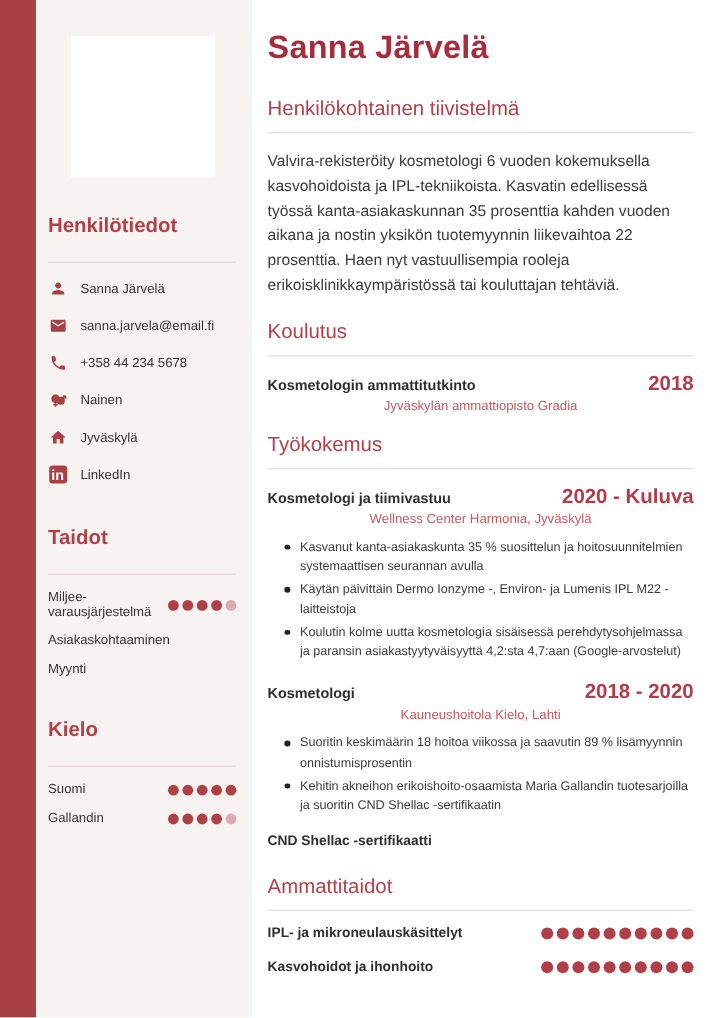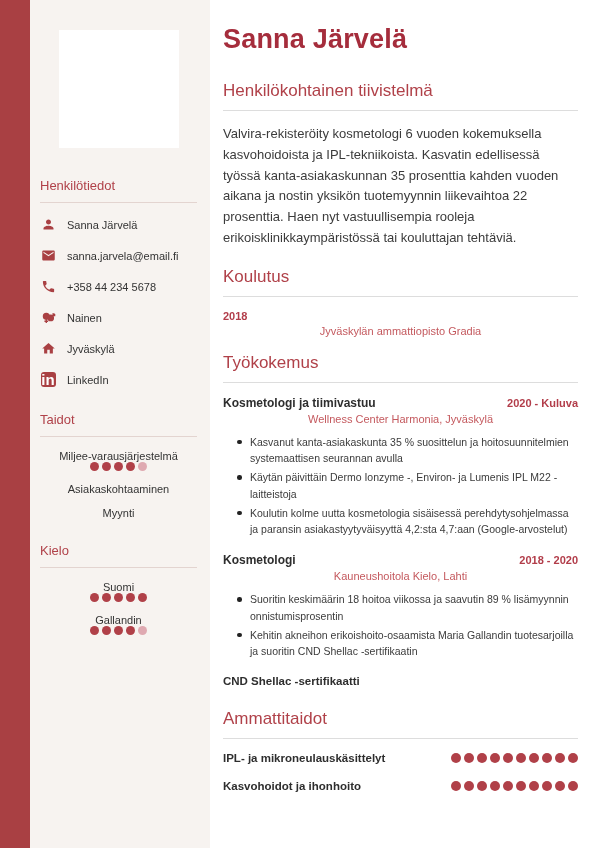--- a/index.html
+++ b/index.html
@@ -6,41 +6,41 @@
     --accent:#A94043; --sidebar-bg:#F7F3F0; --heading:#B04149; --name:#A52D3C;
     --date:#B23D4A; --muted-red:#C4595E; --dot-filled:#B04048; --dot-light:#DFA9B1;
     --side-divider:#E3D4D0; --main-divider:#DDDDDD; --text:#3B3B3B;
   }
   *{box-sizing:border-box;}
   body{margin:0;font-family:"Liberation Sans","DejaVu Sans",sans-serif;background:#fff;}
   .page{position:relative;width:600px;height:848px;background:#fff;overflow:hidden;}
   .accent-strip{position:absolute;left:0;top:0;width:30px;height:100%;background:var(--accent);}
   .sidebar{position:absolute;left:30px;top:0;width:180px;height:100%;background:var(--sidebar-bg);padding:30px 13px 0 10px;}
   .photo{width:120px;height:118px;background:#ffffff;margin:0 auto 30px auto;}
-  .side-heading{font-size:13px;font-weight:400;color:var(--heading);margin:0 0 13px 0;padding-bottom:9px;border-bottom:1px solid var(--side-divider);}
-  .mt{margin-top:24px;}
+  .side-heading{font-size:17px;font-weight:700;color:var(--heading);margin:0 0 13px 0;padding-bottom:20px;border-bottom:1px solid var(--side-divider);}
+  .mt{margin-top:34px;}
   .contact-row{display:flex;align-items:center;gap:11px;margin-bottom:14px;min-height:17px;}
   .cicon{width:16px;height:16px;flex:none;color:var(--accent);display:flex;align-items:center;justify-content:center;}
   .cicon svg{width:15px;height:15px;fill:currentColor;}
-  .li-badge{width:15px;height:15px;border-radius:3px;background:var(--accent);color:#fff;font-size:15px;font-weight:700;display:flex;align-items:center;justify-content:center;line-height:1;}
+  .li-badge{width:15px;height:15px;border-radius:3px;background:var(--accent);color:#fff;font-size:12px;font-weight:700;display:flex;align-items:center;justify-content:center;line-height:1;}
   .ctext{font-size:11px;color:#333;}
-  .skill-row,.lang-row{display:flex;align-items:center;justify-content:space-between;margin-bottom:12px;flex-direction:column;}
+  .skill-row,.lang-row{display:flex;align-items:center;justify-content:space-between;margin-bottom:12px;}
   .skill-label,.lang-label{font-size:11px;color:#333;}
   .dots{display:flex;gap:3px;align-items:center;}
   .dot{width:9px;height:9px;border-radius:50%;}
   .dot-filled{background:var(--dot-filled);}
   .dot-light{background:var(--dot-light);}
   .main{position:absolute;left:210px;top:0;width:390px;height:100%;padding:24px 22px 0 13px;}
   .name{font-size:27px;font-weight:700;color:var(--name);margin:0 0 26px 0;letter-spacing:.2px;}
   .main-heading{font-size:17px;font-weight:400;color:var(--heading);margin:0 0 13px 0;padding-bottom:9px;border-bottom:1px solid var(--main-divider);}
   .summary{font-size:13px;line-height:1.6;color:var(--text);margin:0 15px 18px 0;}
   .entry{margin-bottom:16px;}
   .entry-head{display:flex;justify-content:space-between;align-items:baseline;}
   .entry-title{font-size:12px;font-weight:700;color:#2e2e2e;}
-  .entry-date{font-size:11px;font-weight:700;color:var(--date);white-space:nowrap;}
+  .entry-date{font-size:17px;font-weight:700;color:var(--date);white-space:nowrap;}
   .entry-sub{font-size:11px;color:var(--muted-red);margin-top:3px;text-align:center;}
   .bullets{margin:9px 0 0 0;padding:0 0 0 27px;list-style:none;}
   .bullets li{font-size:10.5px;line-height:1.55;color:var(--text);position:relative;margin-bottom:3px;}
   .bullets li::before{content:"";position:absolute;left:-13px;top:6px;width:4.5px;height:4.5px;border-radius:50%;background:#222;}
   .course-item{font-size:11.5px;font-weight:700;color:#2e2e2e;margin:0 0 22px 0;}
   .pskill-row{display:flex;justify-content:space-between;align-items:center;margin-bottom:16px;}
   .pskill-label{font-size:11.5px;font-weight:700;color:#2e2e2e;}
   .dots-lg .dot{width:10px;height:10px;}
 </style>
 </head>
@@ -153,20 +153,21 @@
 
   <main class="main">
     <h1 class="name">Sanna Järvelä</h1>
 
     <h2 class="main-heading">Henkilökohtainen tiivistelmä</h2>
     <p class="summary">Valvira-rekisteröity kosmetologi 6 vuoden kokemuksella kasvohoidoista ja IPL-tekniikoista. Kasvatin edellisessä työssä kanta-asiakaskunnan 35 prosenttia kahden vuoden aikana ja nostin yksikön tuotemyynnin liikevaihtoa 22 prosenttia. Haen nyt vastuullisempia rooleja erikoisklinikkaympäristössä tai kouluttajan tehtäviä.</p>
 
     <h2 class="main-heading">Koulutus</h2>
     <div class="entry">
       <div class="entry-head">
+        <span class="entry-title">Kosmetologin ammattitutkinto</span>
         <span class="entry-date">2018</span>
       </div>
       <div class="entry-sub">Jyväskylän ammattiopisto Gradia</div>
     </div>
 
     <h2 class="main-heading">Työkokemus</h2>
 
     <div class="entry">
       <div class="entry-head">
         <span class="entry-title">Kosmetologi ja tiimivastuu</span>

